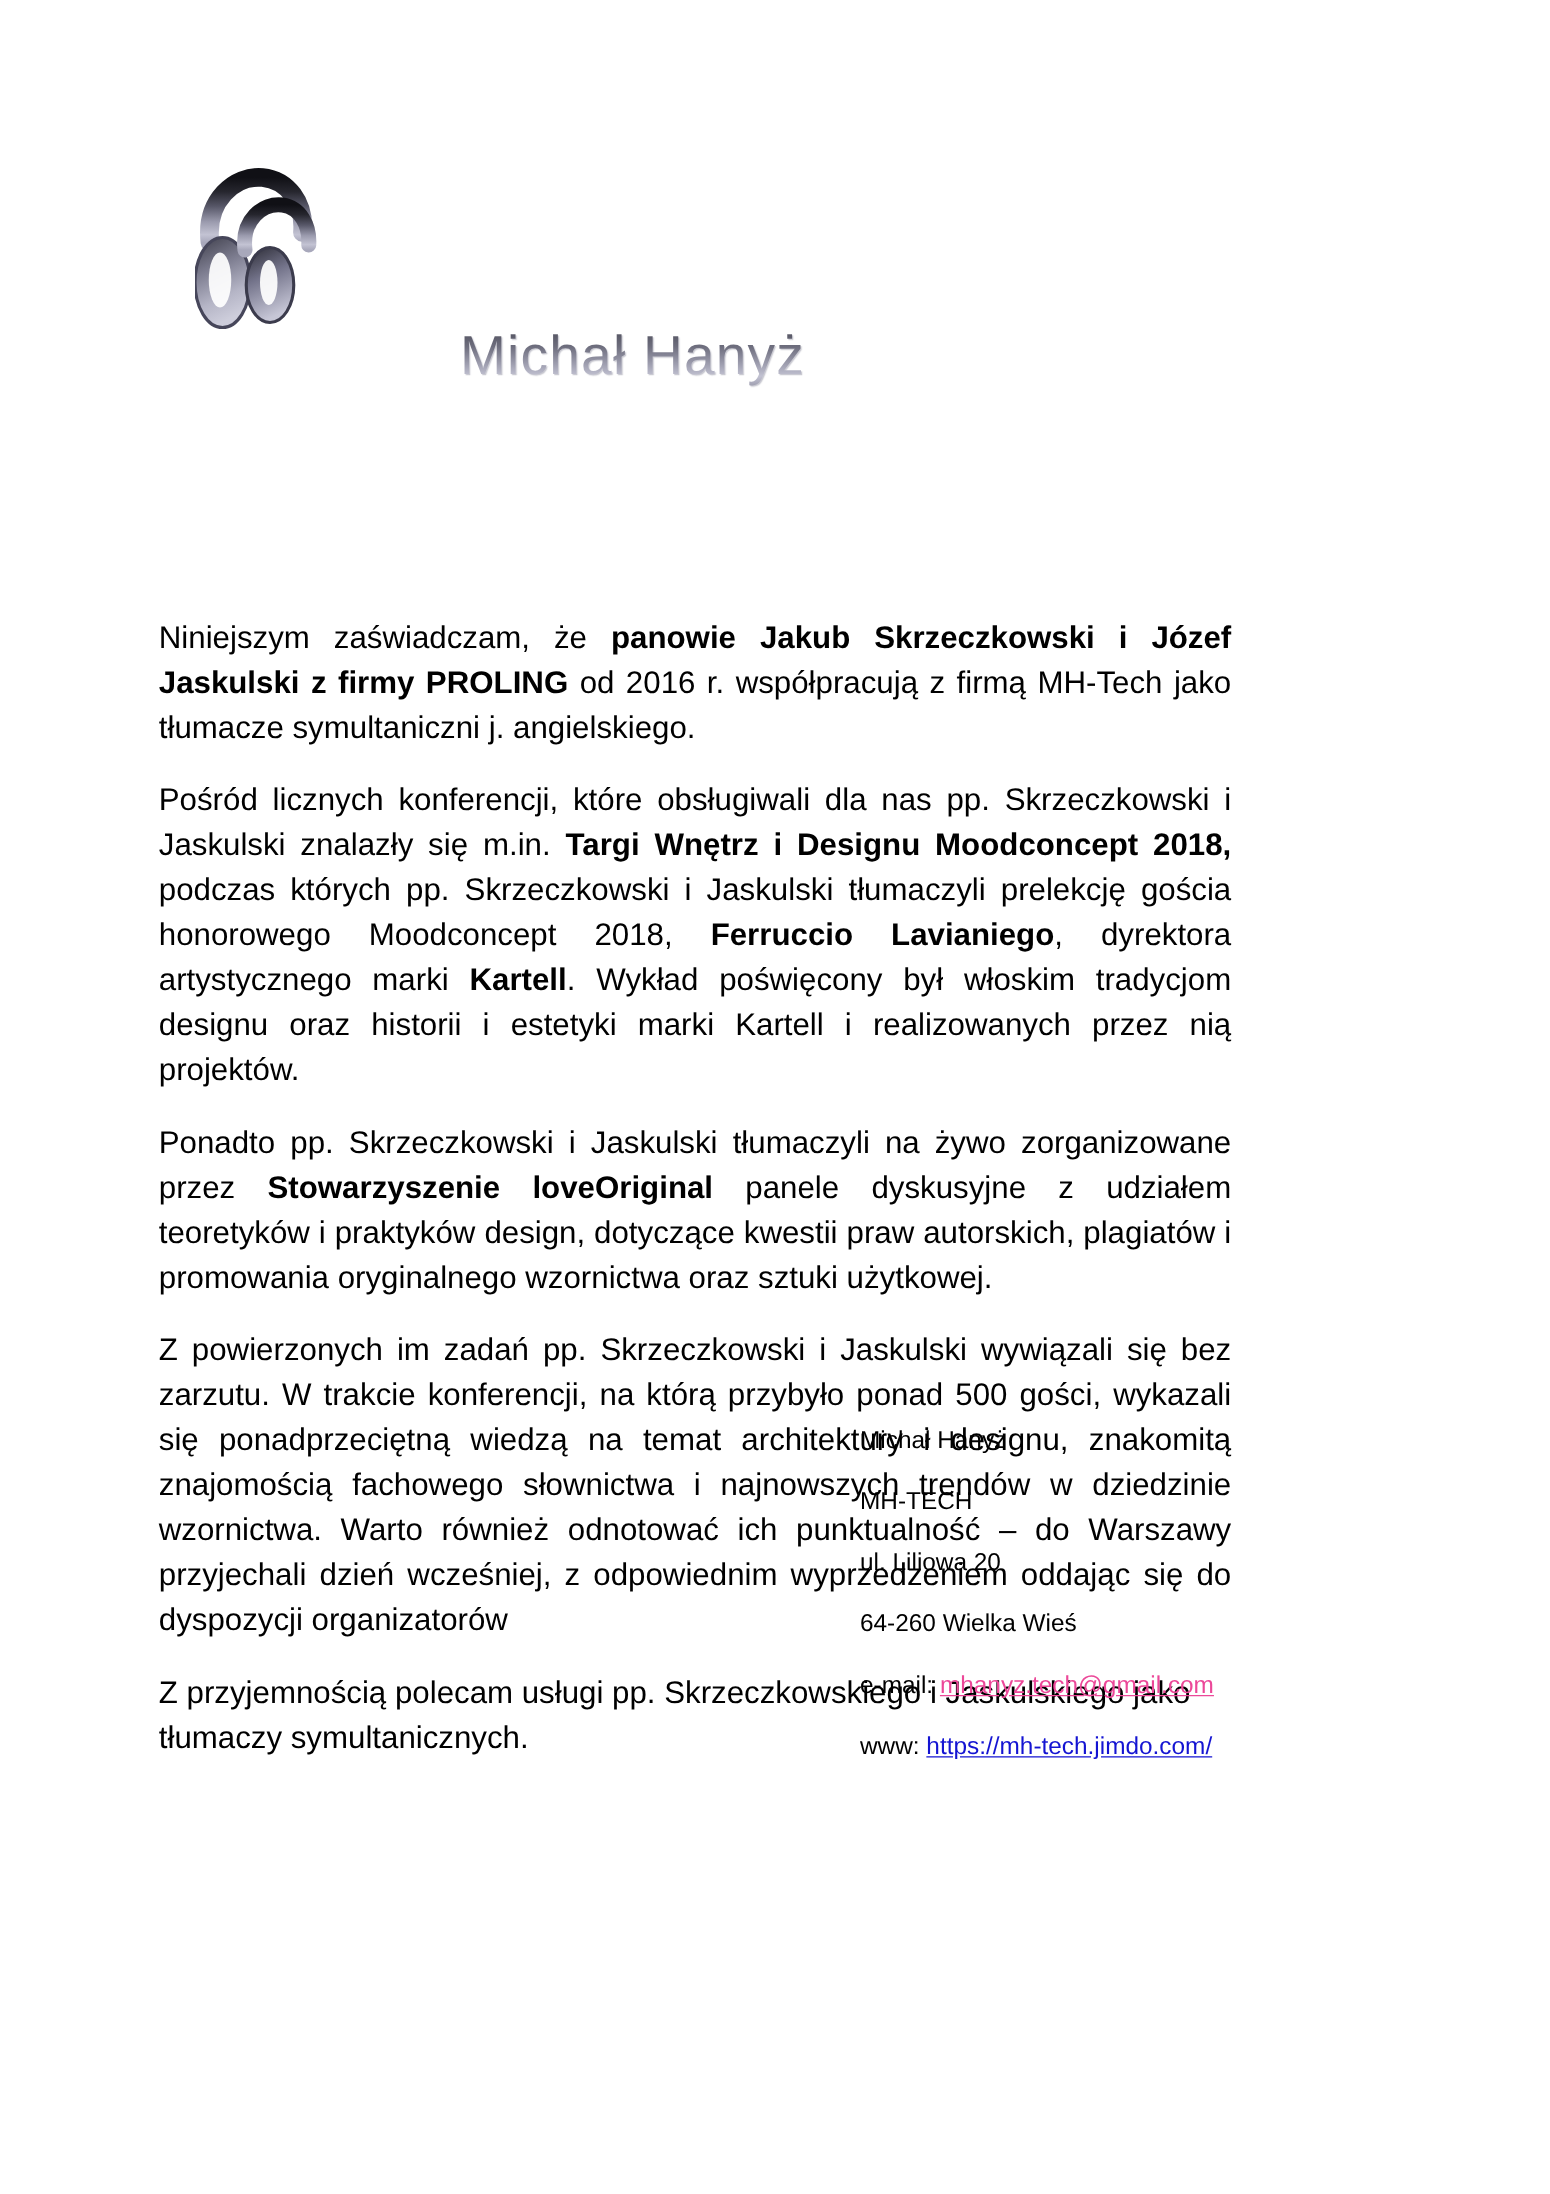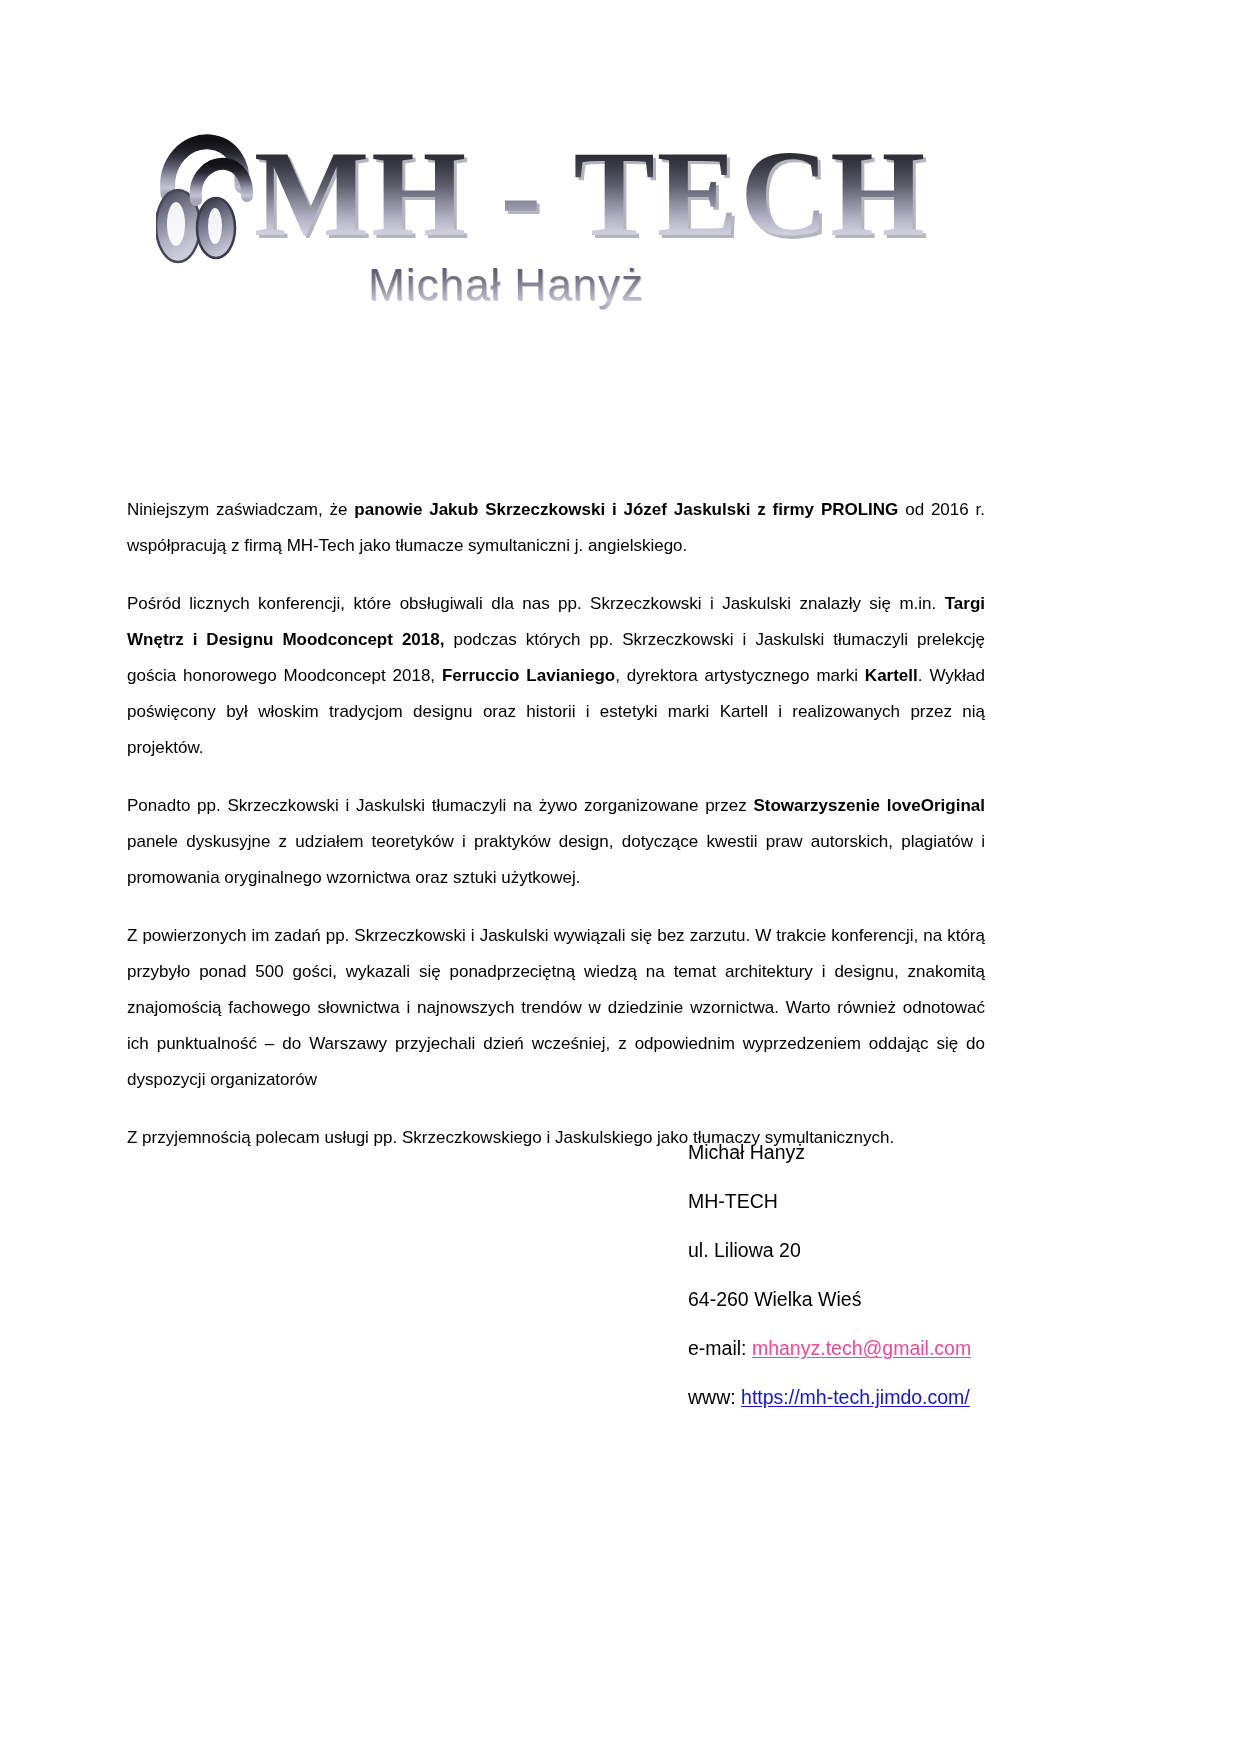--- a/index.html
+++ b/index.html
@@ -107,21 +107,21 @@
     font-weight: 700;
     letter-spacing: 0.2px;
   }
 
   
   .body-copy {
     position: absolute;
     left: 127px;
     top: 492px;
     width: 858px;
-    font-size: 17px;
+    font-size: 25px;
     line-height: 36px;
   }
 
   .para {
     margin: 0 0 22px 0;
     text-align: justify;
     text-justify: inter-word;
   }
   .para:last-child { margin-bottom: 0; }
   .para.no-justify { text-align: left; }
@@ -185,21 +185,20 @@
           <ellipse cx="18" cy="90" rx="9" ry="22" fill="#ffffff" opacity="0.92"></ellipse>
         </g>
 
         <g transform="translate(34,24)">
           <path d="M6 44 C3 20 20 6 36 8 C50 10 58 24 57 40" fill="none" stroke="url(#hpGrad)" stroke-width="12" stroke-linecap="round"></path>
           <ellipse cx="26" cy="72" rx="19" ry="30" fill="url(#cupGrad2)" stroke="#3b3b4c" stroke-width="2.5"></ellipse>
           <ellipse cx="25" cy="70" rx="7" ry="18" fill="#ffffff" opacity="0.92"></ellipse>
         </g>
       </svg>
 
-      <div class="logo-wordmark">MH - TECH</div>
     </div>
 
     <div class="logo-subtitle">Michał Hanyż</div>
   </div>
 
 
   <div class="body-copy">
     <p class="para"><span>Niniejszym zaświadczam, że </span><b>panowie Jakub Skrzeczkowski i Józef Jaskulski z firmy PROLING</b><span> od 2016 r. współpracują z firmą MH-Tech jako tłumacze symultaniczni j. angielskiego.</span></p>
     <p class="para"><span>Pośród licznych konferencji, które obsługiwali dla nas pp. Skrzeczkowski i Jaskulski znalazły się m.in. </span><b>Targi Wnętrz i Designu Moodconcept 2018,</b><span> podczas których pp. Skrzeczkowski i Jaskulski tłumaczyli prelekcję gościa honorowego Moodconcept 2018, </span><b>Ferruccio Lavianiego</b><span>, dyrektora artystycznego marki </span><b>Kartell</b><span>. Wykład poświęcony był włoskim tradycjom designu oraz historii i estetyki marki Kartell i realizowanych przez nią projektów.</span></p>
     <p class="para"><span>Ponadto pp. Skrzeczkowski i Jaskulski tłumaczyli na żywo zorganizowane przez </span><b>Stowarzyszenie loveOriginal</b><span> panele dyskusyjne z udziałem teoretyków i praktyków design, dotyczące kwestii praw autorskich, plagiatów i promowania oryginalnego wzornictwa oraz sztuki użytkowej.</span></p>

